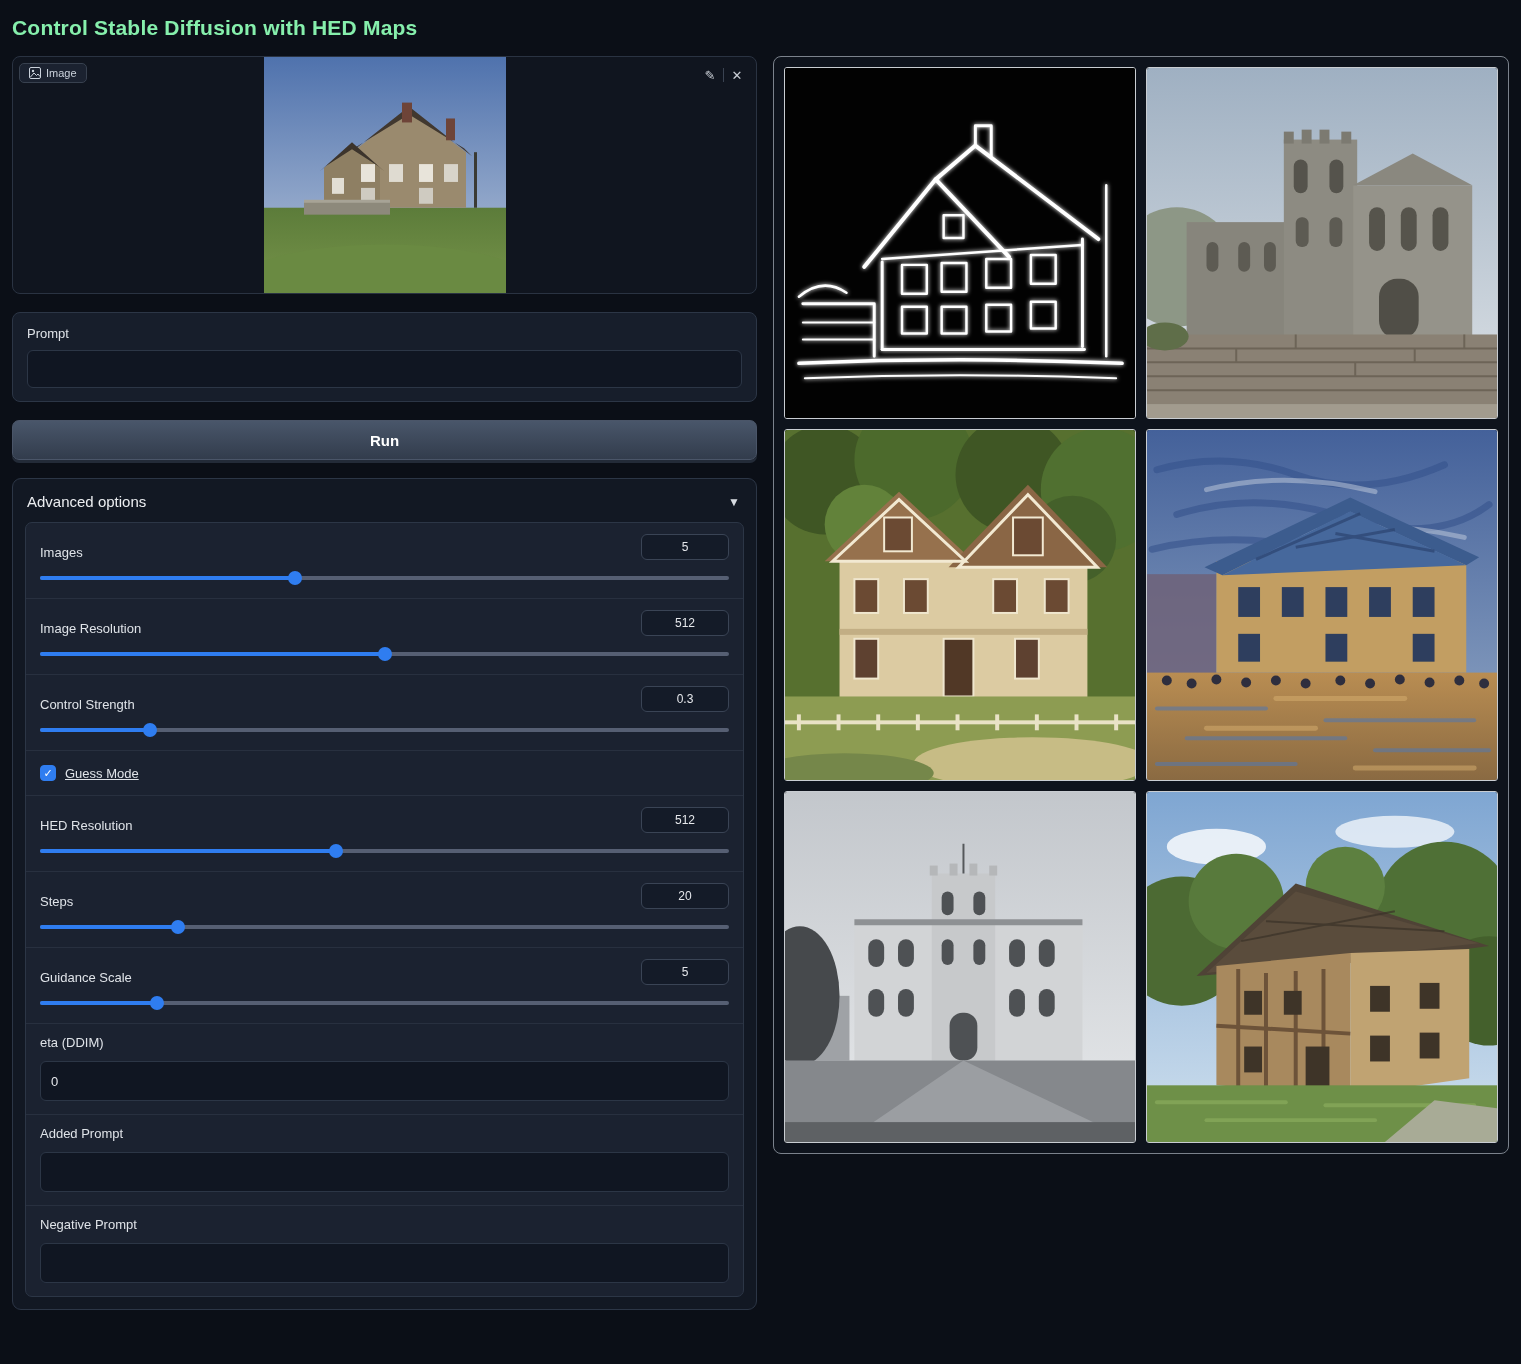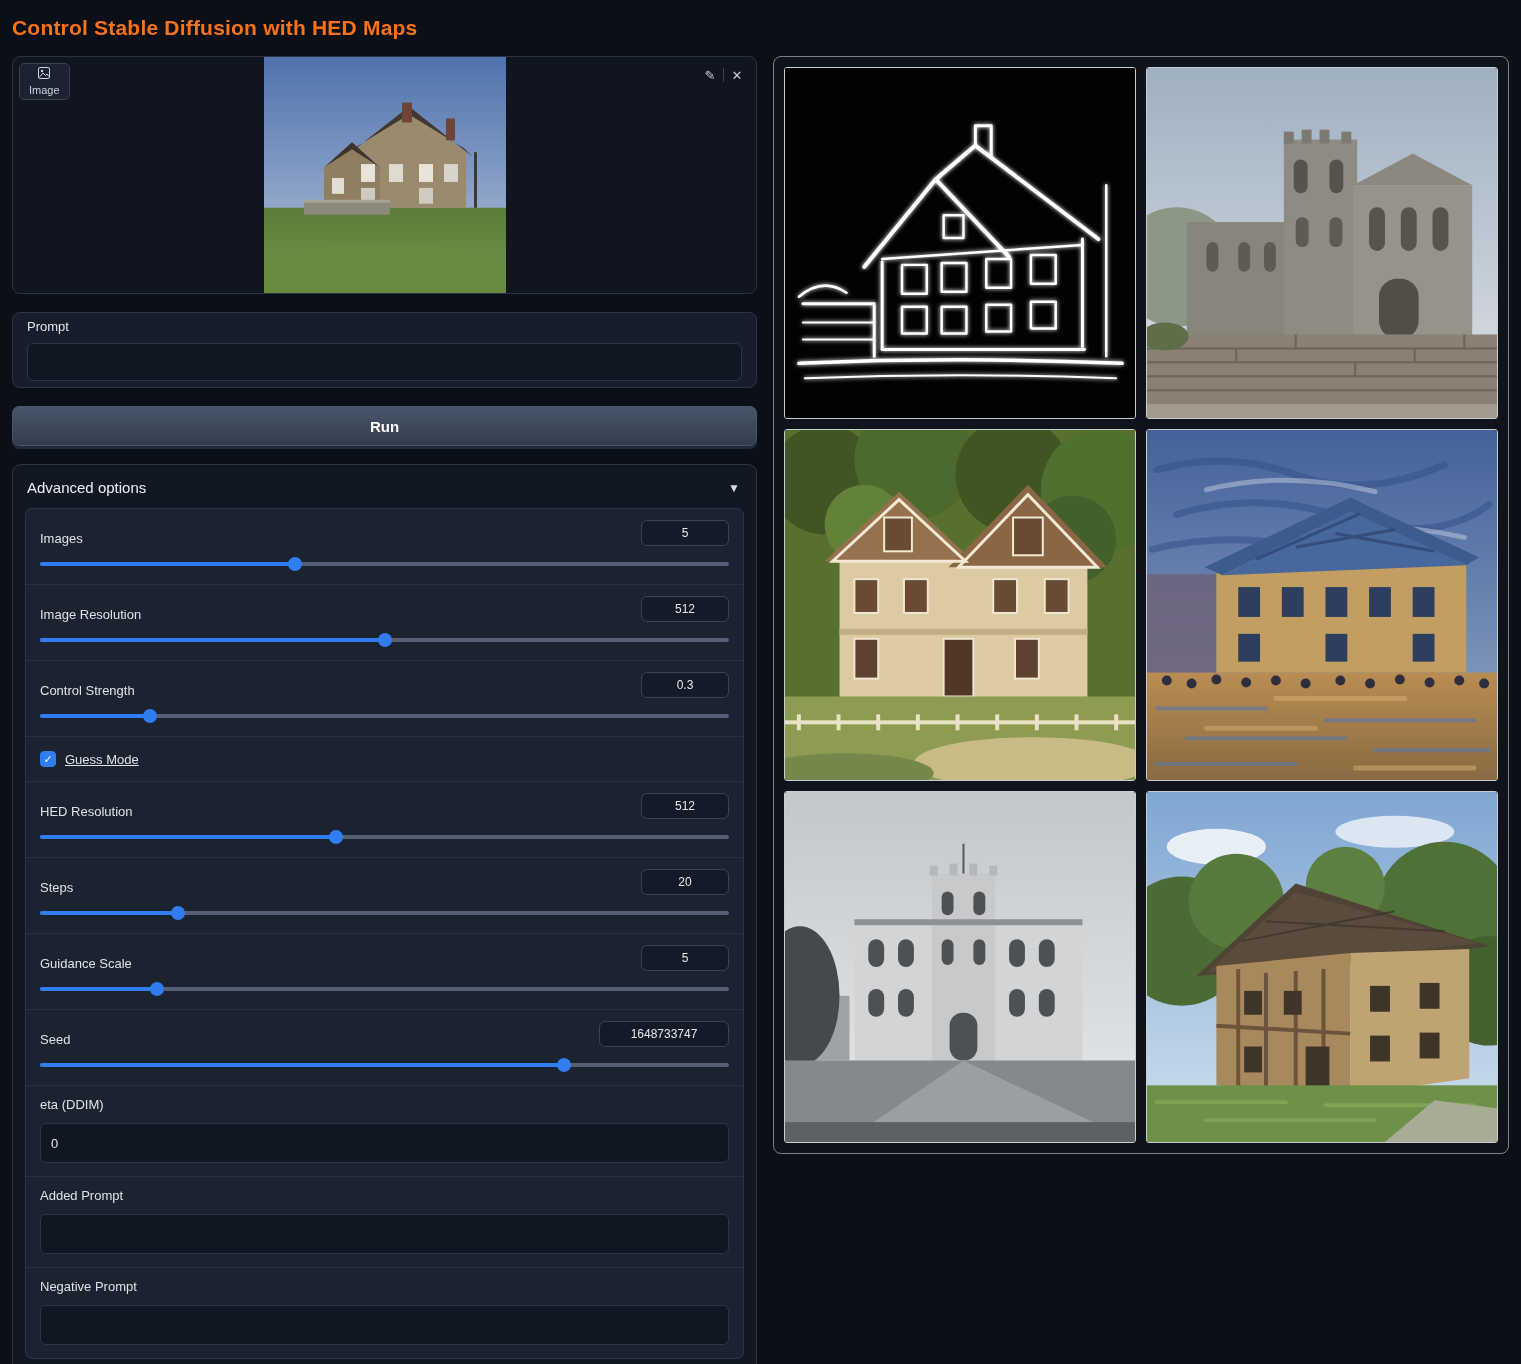--- a/index.html
+++ b/index.html
@@ -4,55 +4,55 @@
 <style>
   * { box-sizing: border-box; margin: 0; padding: 0; }
   html,body { background:#0b0f17; }
   body {
     font-family: "Liberation Sans", "DejaVu Sans", sans-serif;
     color:#e5e7eb;
     width:1521px; height:1364px;
     overflow:hidden;
   }
   .app { width:1521px; height:1364px; padding:10px 12px; position:relative; }
-  .page-title { font-size:21px; font-weight:bold; color:#f97316; margin:6px 0 16px 0; letter-spacing:.2px; }
+  .page-title { font-size:21px; font-weight:bold; color:#86efac; margin:6px 0 16px 0; letter-spacing:.2px; }
   .cols { display:flex; gap:16px; align-items:flex-start; }
   .col-left { width:745px; flex:none; display:flex; flex-direction:column; gap:18px; }
   .col-right { width:736px; flex:none; }
 
   
   .image-upload {
     position:relative; height:238px;
     background:#10151f; border:1px solid #2a3342; border-radius:8px;
     overflow:hidden;
   }
   .image-tag {
     position:absolute; top:6px; left:6px; z-index:3;
     display:flex; align-items:center; gap:5px;
     background:#1b2230; border:1px solid #38414f; border-radius:5px;
-    padding:3px 9px; font-size:11px; color:#cbd2dc;flex-direction:column;
+    padding:3px 9px; font-size:11px; color:#cbd2dc;
   }
   .image-toolbar {
     position:absolute; top:7px; right:8px; z-index:3;
     display:flex; align-items:center; gap:2px;
     color:#c8cdd4;
   }
   .tool-btn {
     width:22px; height:22px; display:flex; align-items:center; justify-content:center;
     font-size:13px; cursor:pointer; background:transparent; border:none; color:#c8cdd4;
   }
   .tool-sep { width:1px; height:14px; background:#3a4352; }
   .uploaded-img {
     position:absolute; left:50%; top:0; transform:translateX(-50%);
     height:100%; width:242px; display:block;
   }
 
   
   .block {
-    background:#171e2b; border:1px solid #2c3646; border-radius:8px; padding:6px 14px;
+    background:#171e2b; border:1px solid #2c3646; border-radius:8px; padding:13px 14px;
   }
   .field-label { font-size:13px; color:#dfe3e8; margin-bottom:9px; display:block; }
   .text-input {
     width:100%; height:38px; background:#101622; border:1px solid #2c3646;
     border-radius:6px; color:#e5e7eb; font-size:13px; padding:0 10px;
     font-family:"Liberation Sans","DejaVu Sans",sans-serif; outline:none;
   }
 
   
   .run-btn {
@@ -254,31 +254,20 @@
               <span class="slider-label">Guidance Scale</span>
               <input class="num-box" value="5" style="">
             </div>
             <div class="slider">
               <div class="track"></div>
                 <div class="fill" style="width: 17%;"></div>
                 <div class="thumb" style="left: 17%;"></div>
             </div>
           </div>
 
-          <div class="form-row">
-            <div class="slider-head">
-              <span class="slider-label">Seed</span>
-              <input class="num-box wide" value="1648733747" style="">
-            </div>
-            <div class="slider">
-              <div class="track"></div>
-                <div class="fill" style="width: 76%;"></div>
-                <div class="thumb" style="left: 76%;"></div>
-            </div>
-          </div>
 
           <div class="form-row">
             <label class="field-label">eta (DDIM)</label>
             <input class="text-input tall-input" value="0" style="">
           </div>
 
           <div class="form-row">
             <label class="field-label">Added Prompt</label>
             <input class="text-input tall-input" value="" style="">
           </div>

